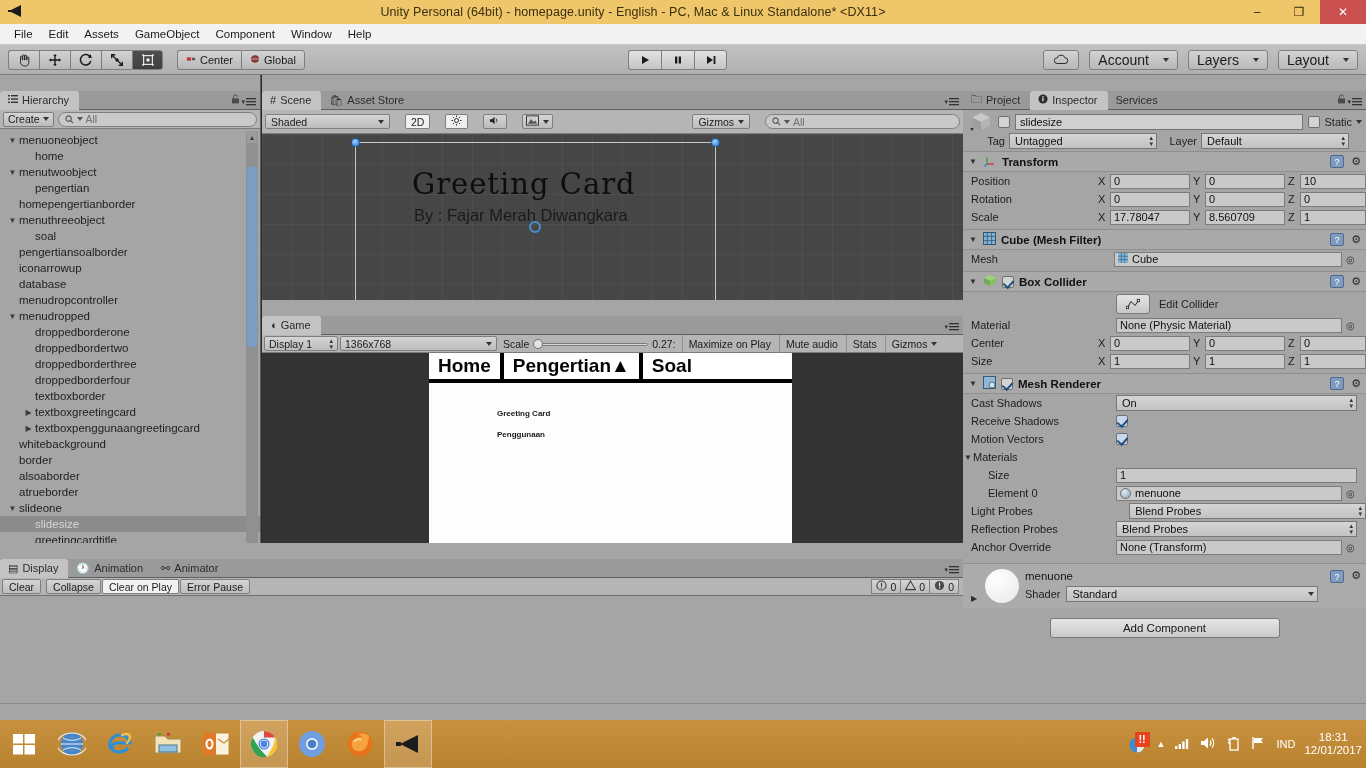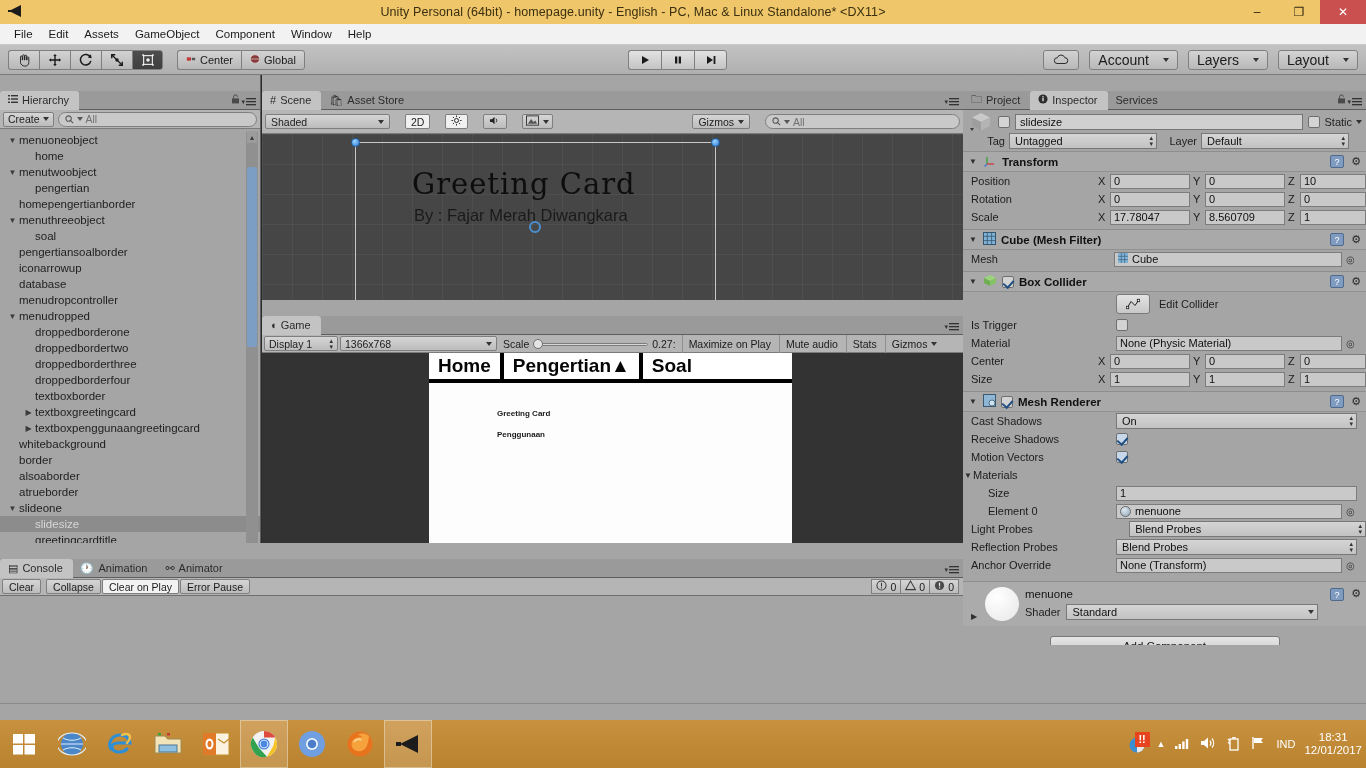--- a/index.html
+++ b/index.html
@@ -650,21 +650,21 @@
           <div class="cline">Penggunaan</div>
         </div>
       </div>
     </div>
   </div>
 
   <div class="panel" id="console">
     <div class="ptabs">
       <div class="ptab active">
         <span>▤</span>
-        <span>Console</span>
+        <span>Display</span>
       </div>
       <div class="ptab">
         <span>🕐</span>
         <span>Animation</span>
       </div>
       <div class="ptab">
         <span>⚯</span>
         <span>Animator</span>
       </div>
       <div class="menuicon">
@@ -862,24 +862,20 @@
           <span style="width:34px;height:20px;background:linear-gradient(#e3e3e3,#c8c8c8);border:1px solid #7a7a7a;border-radius:3px;display:flex;align-items:center;justify-content:center;">
             <svg width="14" height="12" viewBox="0 0 14 12">
                 <path d="M1.5 9.5L5 3.5l4 4 3.5-5" fill="none" stroke="#222" stroke-width="1"></path>
                 <rect x="0.3" y="8.3" width="2.4" height="2.4" fill="#eee" stroke="#222" stroke-width=".8"></rect>
                 <rect x="11.3" y="1.3" width="2.4" height="2.4" fill="#eee" stroke="#222" stroke-width=".8"></rect>
               </svg>
           </span>
           <span class="lab">Edit Collider</span>
         </div>
         <div class="prow">
-          <span class="pname" style="width:145px;">Is Trigger</span>
-          <span class="chk"></span>
-        </div>
-        <div class="prow">
           <span class="pname" style="width:145px;">Material</span>
           <span class="objfield" style="width:226px;">
             <span>None (Physic Material)</span>
           </span>
           <span style="margin-left:4px;font-size:10px;color:#333;">◎</span>
         </div>
         <div class="prow">
           <span class="pname" style="width:135px;">Center</span>
           <span class="vec">
             <span class="ax">X</span>

